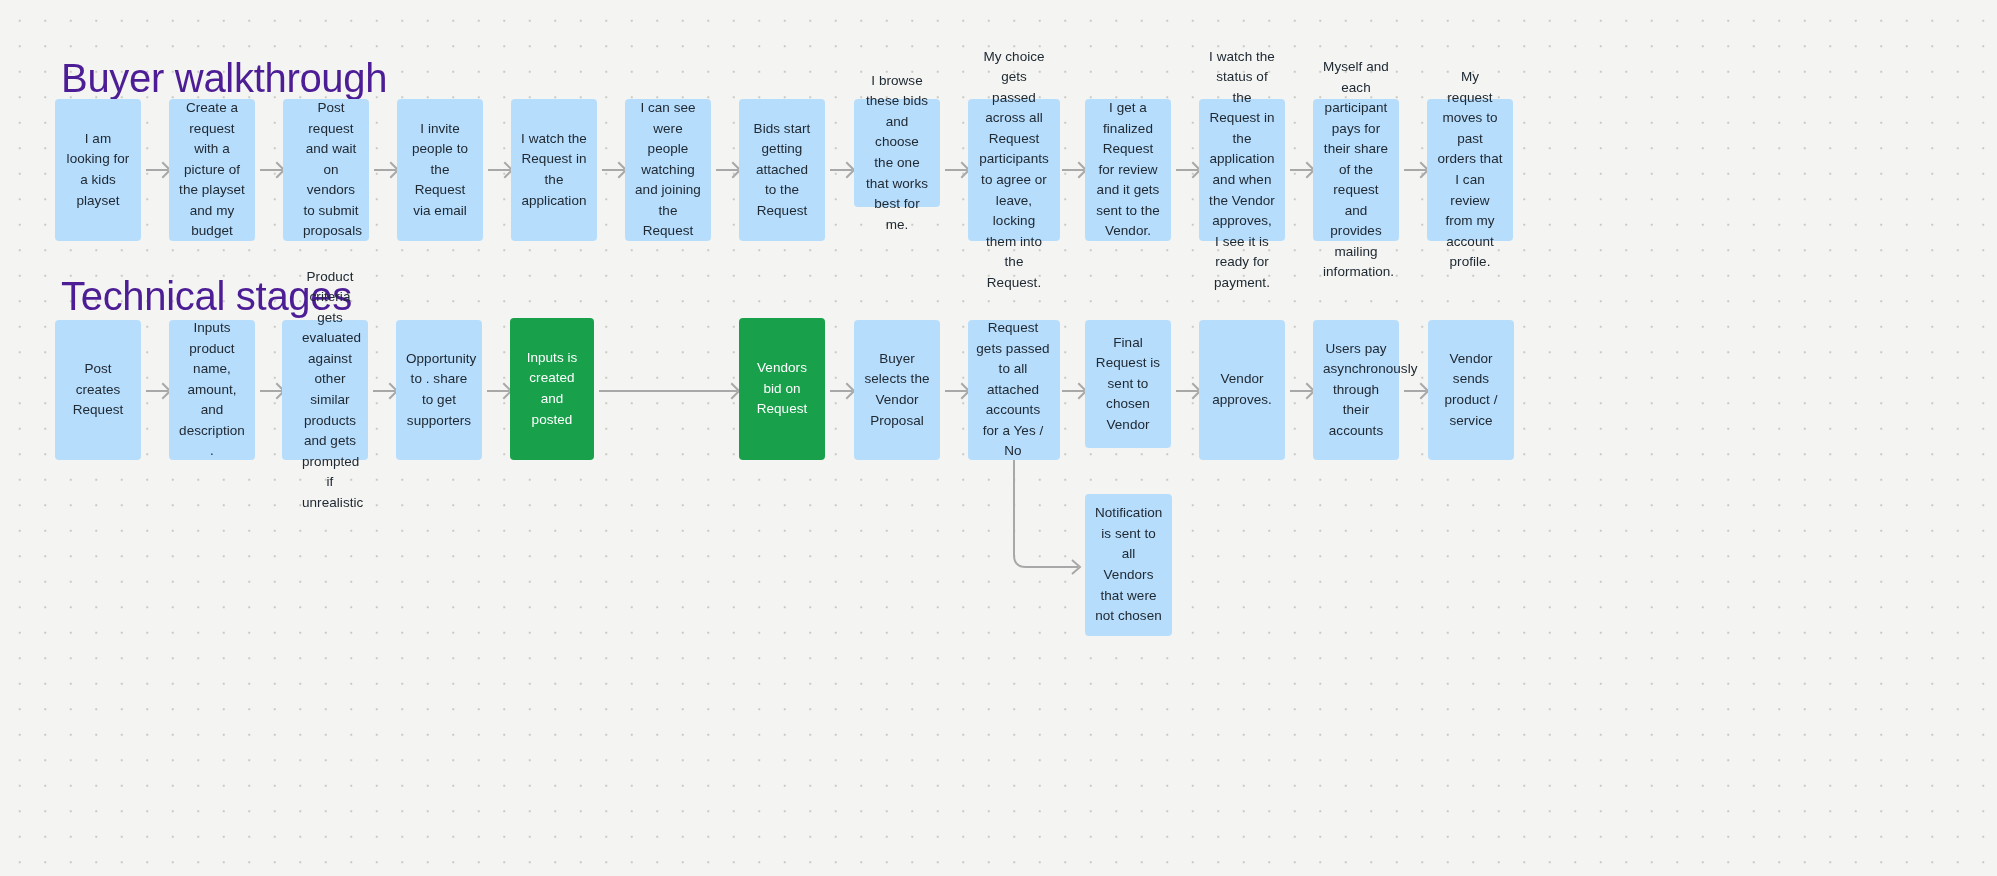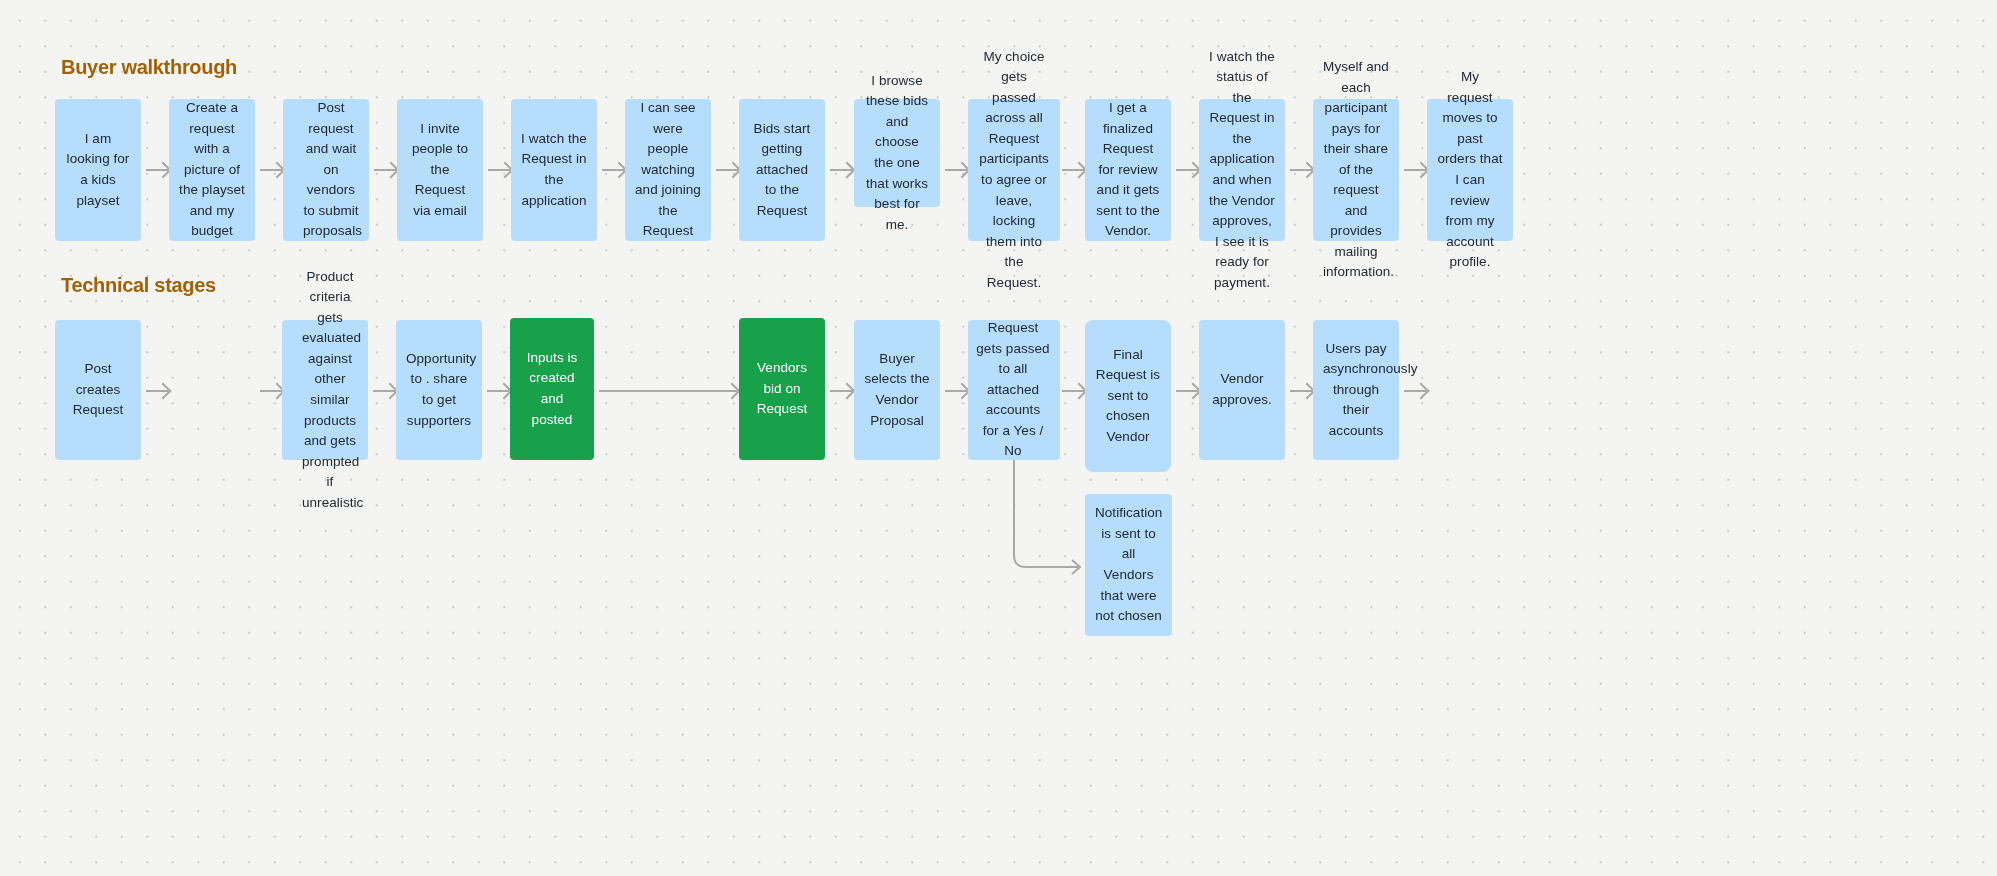--- a/index.html
+++ b/index.html
@@ -23,23 +23,23 @@
       radial-gradient(circle, #c9c9c4 1.1px, rgba(0,0,0,0) 1.2px);
     background-size: 25.5px 25.5px;
     background-position: 7px 8px;
   }
   #content {
     position: absolute;
     inset: 0;
   }
   .section-title {
     position: absolute;
-    font-size: 20px;
-    font-weight: 700;
-    color: #a16207;
+    font-size: 40px;
+    font-weight: 400;
+    color: #4c1d95;
     letter-spacing: -0.3px;
     white-space: nowrap;
   }
   #title-buyer { left: 61px; top: 56px; }
   #title-technical { left: 61px; top: 274px; }
 
   .card {
     position: absolute;
     border-radius: 4px;
     display: flex;
@@ -161,20 +161,23 @@
     <span class="card-text">My request moves to past orders that I can review from my account profile.</span>
   </div>
 
   <div class="section-title" id="title-technical">Technical stages</div>
 
   <div class="card blue" style="left:55px;  top:320px; width:86px;  height:140px;">
     <span class="card-text">Post creates Request</span>
   </div>
   <div class="arrow" style="left:146px; top:390px; width:22px;"></div>
 
+  <div class="card blue" style="left:169px; top:320px; width:86px;  height:140px;">
+    <span class="card-text">Inputs product name, amount, and description .</span>
+  </div>
   <div class="arrow" style="left:260px; top:390px; width:22px;"></div>
 
   <div class="card blue" style="left:282px; top:320px; width:86px;  height:140px;padding-left:20px;">
     <span class="card-text">Product criteria gets evaluated against other similar products and gets prompted if unrealistic</span>
   </div>
   <div class="arrow" style="left:373px; top:390px; width:22px;"></div>
 
   <div class="card blue" style="left:396px; top:320px; width:86px;  height:140px;">
     <span class="card-text">Opportunity to . share to get supporters</span>
   </div>
@@ -193,35 +196,38 @@
   <div class="card blue" style="left:854px; top:320px; width:86px;  height:140px;">
     <span class="card-text">Buyer selects the Vendor Proposal</span>
   </div>
   <div class="arrow" style="left:945px; top:390px; width:22px;"></div>
 
   <div class="card blue" style="left:968px; top:320px; width:92px;  height:140px;padding-left:8px;">
     <span class="card-text">Request gets passed to all attached accounts for a Yes / No</span>
   </div>
   <div class="arrow" style="left:1062px; top:390px; width:22px;"></div>
 
-  <div class="card blue" style="left:1085px; top:320px; width:86px; height:152px;border-radius:8px;">
+  <div class="card blue" style="left:1085px; top:320px; width:86px; height:128px;">
     <span class="card-text">Final Request is sent to chosen Vendor</span>
   </div>
   <div class="arrow" style="left:1176px; top:390px; width:22px;"></div>
 
   <div class="card blue" style="left:1199px; top:320px; width:86px; height:140px;text-align:center;">
     <span class="card-text">Vendor approves.</span>
   </div>
   <div class="arrow" style="left:1290px; top:390px; width:22px;"></div>
 
   <div class="card blue" style="left:1313px; top:320px; width:86px; height:140px;">
     <span class="card-text">Users pay asynchronously through their accounts</span>
   </div>
   <div class="arrow" style="left:1404px; top:390px; width:22px;"></div>
 
+  <div class="card blue" style="left:1428px; top:320px; width:86px; height:140px;">
+    <span class="card-text">Vendor sends product / service</span>
+  </div>
 
   <svg class="elbow" style="left:1006px; top:460px;" width="90" height="115" viewBox="0 0 90 115">
     <path d="M8,0 L8,95 Q8,107 20,107 L72,107" fill="none" stroke="#a8a8a8" stroke-width="2"></path>
     <path d="M66,100 L74,107 L66,114" fill="none" stroke="#a8a8a8" stroke-width="2"></path>
   </svg>
 
   <div class="card blue" style="left:1085px; top:494px; width:87px; height:142px;">
     <span class="card-text">Notification is sent to all Vendors that were not chosen</span>
   </div>
 

